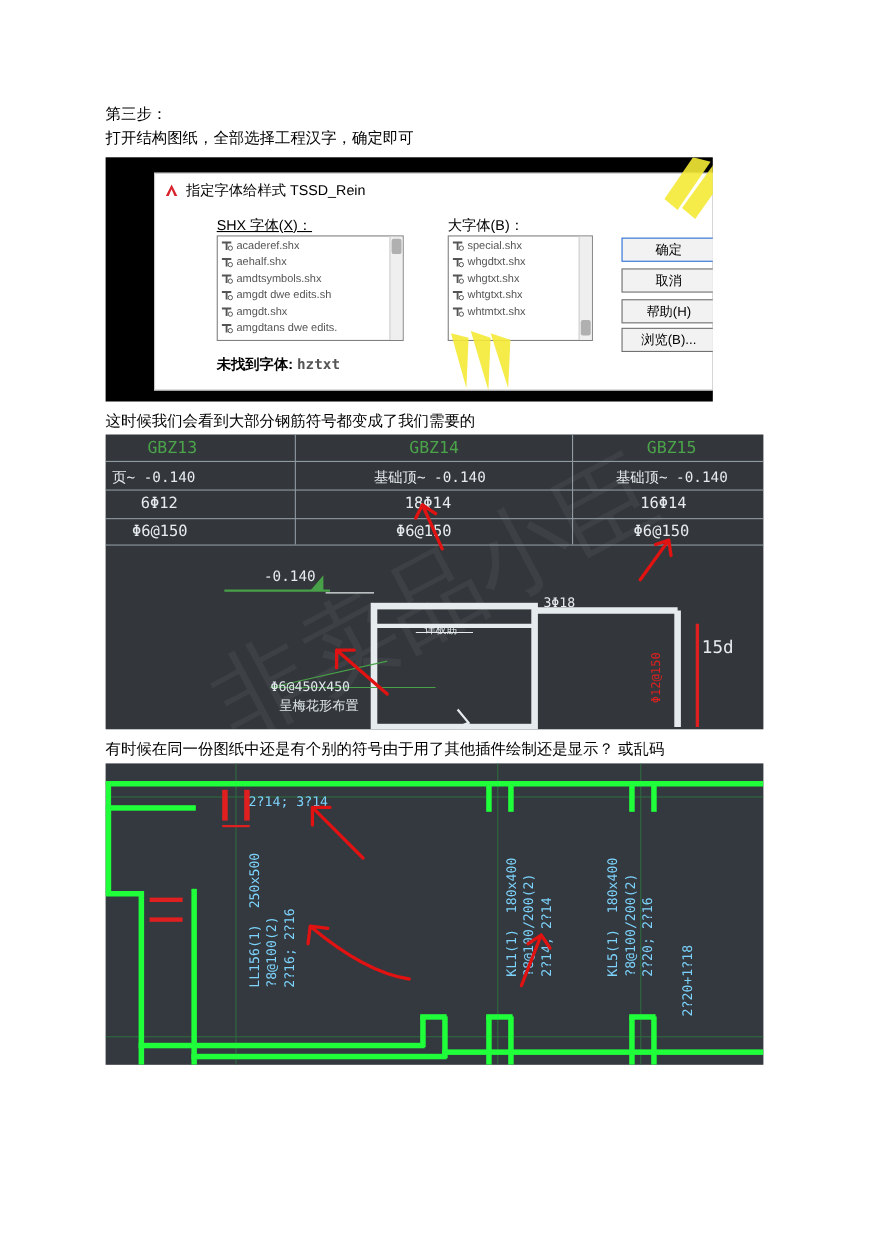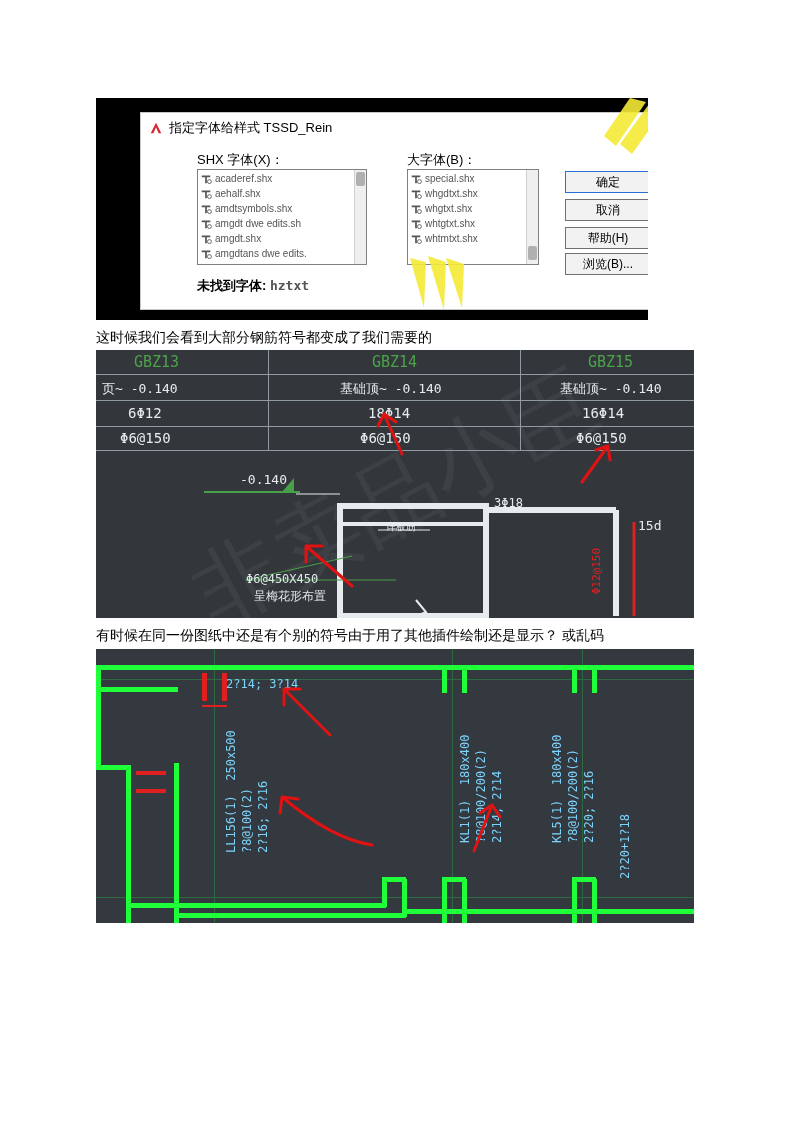--- a/index.html
+++ b/index.html
@@ -41,21 +41,21 @@
     width: 14px; height: 14px; margin-right: 6px;
     display: inline-flex; align-items: center; justify-content: center;
   }
   .dlg-close {
     position: absolute; right: 6px; top: 4px;
     width: 22px; height: 22px;
     color: #555; font-size: 18px; line-height: 22px; text-align: center;
   }
   .dlg-body { position: absolute; left: 0; top: 30px; right: 0; bottom: 0; }
   .dlg-label { position: absolute; font-size: 13px; color: #000; }
-  .lbl-shx { left: 56px; top: 8px; }
+  .lbl-shx { left: 56px; top: 8px; text-decoration: underline; }
   .lbl-big { left: 266px; top: 8px; }
   .listbox {
     position: absolute;
     border: 1px solid #808080;
     background: #fff;
     font-size: 10px;
     color: #555;
     overflow: hidden;
   }
   .lb-shx { left: 56px; top: 26px; width: 170px; height: 96px; }
@@ -127,20 +127,22 @@
   .gline { position: absolute; background: #1fff3a; }
   .dline { position: absolute; background: #2e6a3f; }
   .rline { position: absolute; background: #e02020; }
   .ytxt { position: absolute; color: #7dd3fc; font-size: 12px; white-space: pre; }
   .vtxt { writing-mode: vertical-rl; transform: rotate(180deg); }
 </style>
 </head>
 <body>
 
 <div class="intro">
+  <p>第三步：</p>
+  <p>打开结构图纸，全部选择工程汉字，确定即可</p>
 </div>
 
 <div class="shot1">
   <div class="dialog">
     <div class="dlg-titlebar">
       <span class="alogo">
         <svg viewBox="0 0 16 16" width="14" height="14">
             <path d="M2 14 L8 2 L14 14 L11 14 L8 7 L5 14 Z" fill="#d9232e"></path>
           </svg>
       </span>
@@ -318,21 +320,21 @@
 
     <line x1="150" y1="120" x2="256" y2="96" stroke="#48a048" stroke-width="1"></line>
     <line x1="150" y1="120" x2="300" y2="120" stroke="#48a048" stroke-width="1"></line>
     <line x1="282" y1="70" x2="334" y2="70" stroke="#e6ecee" stroke-width="1"></line>
   </svg>
   <span class="cell" style="left:144px;top:122px;font-size:13px">-0.140</span>
   <span class="cell" style="left:290px;top:170px;font-size:10px">详板筋</span>
   <span class="cell" style="left:150px;top:222px;font-size:12px;color:#dfe7ea">Φ6@450X450</span>
   <span class="cell" style="left:158px;top:238px;font-size:12px;color:#dfe7ea">呈梅花形布置</span>
   <span class="cell" style="left:398px;top:146px;font-size:12px">3Φ18</span>
-  <span class="cell" style="left:542px;top:168px;font-size:13px">15d</span>
+  <span class="cell" style="left:542px;top:184px;font-size:16px">15d</span>
   <span class="cell" style="left:494px;top:198px;font-size:11px;writing-mode:vertical-rl;transform:rotate(180deg);color:#e02020">Φ12@150</span>
 
   <svg class="redarrow" style="left:278px;top:58px" width="60" height="50">
       <path d="M28 46 L10 6 M10 6 L4 18 M10 6 L22 14" stroke="#e01212" stroke-width="3" fill="none" stroke-linecap="round"></path>
     </svg>
   <svg class="redarrow" style="left:480px;top:88px" width="60" height="50">
       <path d="M6 44 L32 8 M32 8 L20 12 M32 8 L34 22" stroke="#e01212" stroke-width="3" fill="none" stroke-linecap="round"></path>
     </svg>
   <svg class="redarrow" style="left:200px;top:186px" width="70" height="60">
       <path d="M56 50 L10 10 M10 10 L10 26 M10 10 L26 10" stroke="#e01212" stroke-width="3" fill="none" stroke-linecap="round"></path>

